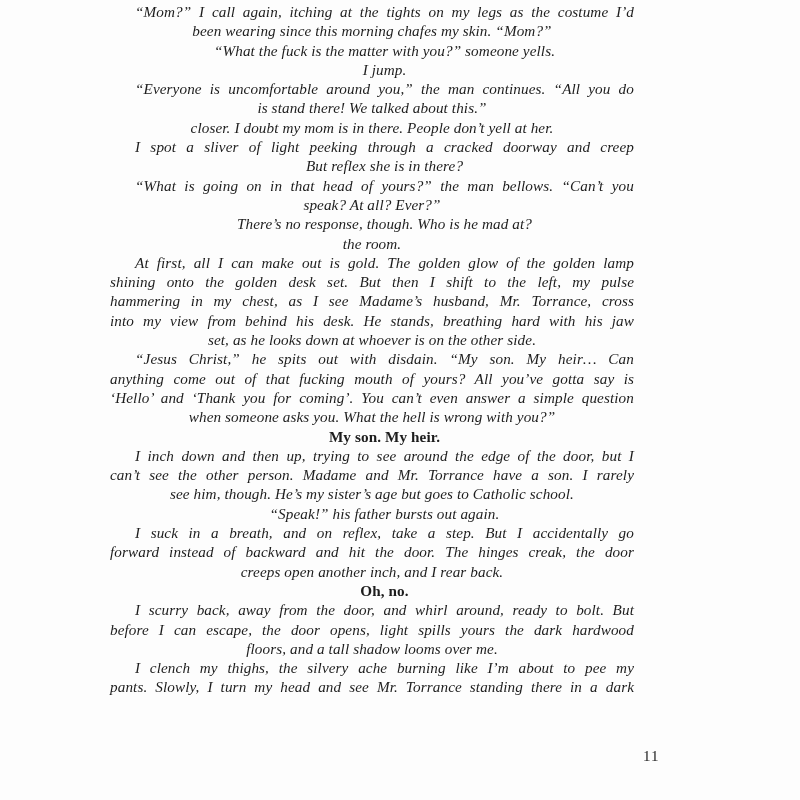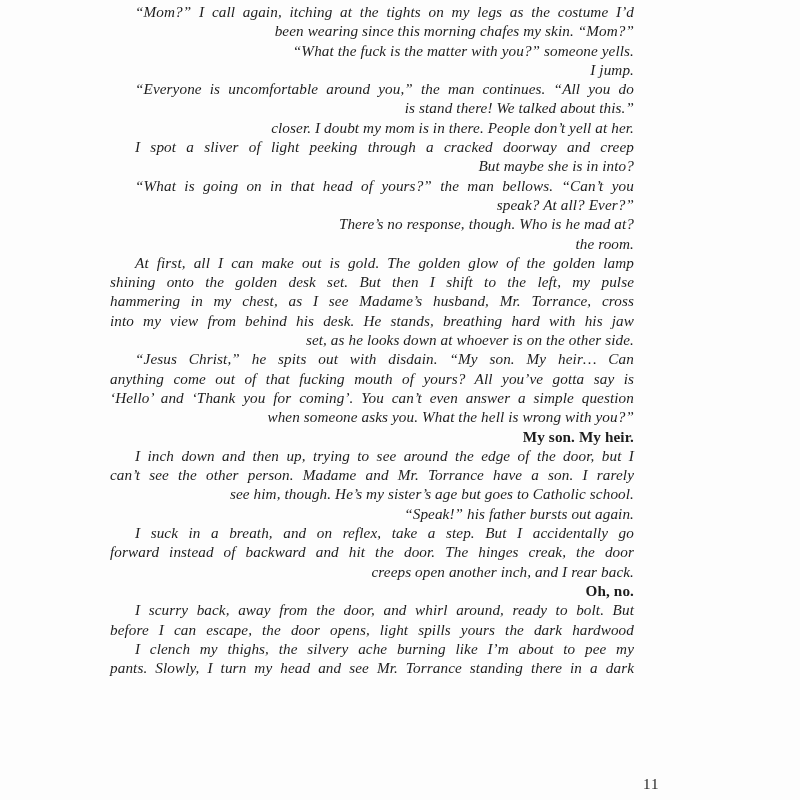--- a/index.html
+++ b/index.html
@@ -17,47 +17,47 @@
   .text-block {
     position: absolute;
     left: 110px;
     top: 2px;
     width: 524px;
     font-style: italic;
     font-size: 15.2px;
     line-height: 19.3px;
     letter-spacing: 0.1px;
   }
-  .line { min-height: 19.3px; text-align: right; }
+  .line { min-height: 19.3px; text-align: center; }
   .line.justify { text-align: justify; text-align-last: justify; }
   .line.indent { text-indent: 25px; }
   .line.roman { font-style: normal; font-weight: bold; }
   .page-number {
     position: absolute;
     left: 643px;
-    top: 776px;
+    top: 748px;
     font-size: 15px;
     font-style: normal;
     letter-spacing: 1px;
   }
 </style>
 </head>
 <body style="background: rgb(253, 253, 253); color: rgb(29, 29, 29);">
 
 <div class="page">
   <div class="text-block" id="text-block">
       <div class="line indent justify">“Mom?” I call again, itching at the tights on my legs as the costume I’d</div>
       <div class="line">been wearing since this morning chafes my skin. “Mom?”</div>
       <div class="line indent">“What the fuck is the matter with you?” someone yells.</div>
       <div class="line indent">I jump.</div>
       <div class="line indent justify">“Everyone is uncomfortable around you,” the man continues. “All you do</div>
       <div class="line">is stand there! We talked about this.”</div>
       <div class="line">closer. I doubt my mom is in there. People don’t yell at her.</div>
       <div class="line indent justify">I spot a sliver of light peeking through a cracked doorway and creep</div>
-      <div class="line indent">But maybe she is in into?</div>
+      <div class="line indent">But reflex she is in there?</div>
       <div class="line indent justify">“What is going on in that head of yours?” the man bellows. “Can’t you</div>
       <div class="line">speak? At all? Ever?”</div>
       <div class="line indent">There’s no response, though. Who is he mad at?</div>
       <div class="line">the room.</div>
       <div class="line indent justify">At first, all I can make out is gold. The golden glow of the golden lamp</div>
       <div class="line justify">shining onto the golden desk set. But then I shift to the left, my pulse</div>
       <div class="line justify">hammering in my chest, as I see Madame’s husband, Mr. Torrance, cross</div>
       <div class="line justify">into my view from behind his desk. He stands, breathing hard with his jaw</div>
       <div class="line">set, as he looks down at whoever is on the other side.</div>
       <div class="line indent justify">“Jesus Christ,” he spits out with disdain. “My son. My heir… Can</div>
@@ -68,17 +68,18 @@
       <div class="line indent justify">I inch down and then up, trying to see around the edge of the door, but I</div>
       <div class="line justify">can’t see the other person. Madame and Mr. Torrance have a son. I rarely</div>
       <div class="line">see him, though. He’s my sister’s age but goes to Catholic school.</div>
       <div class="line indent">“Speak!” his father bursts out again.</div>
       <div class="line indent justify">I suck in a breath, and on reflex, take a step. But I accidentally go</div>
       <div class="line justify">forward instead of backward and hit the door. The hinges creak, the door</div>
       <div class="line">creeps open another inch, and I rear back.</div>
       <div class="line indent roman">Oh, no.</div>
       <div class="line indent justify">I scurry back, away from the door, and whirl around, ready to bolt. But</div>
       <div class="line justify">before I can escape, the door opens, light spills yours the dark hardwood</div>
+      <div class="line">floors, and a tall shadow looms over me.</div>
       <div class="line indent justify">I clench my thighs, the silvery ache burning like I’m about to pee my</div>
       <div class="line justify">pants. Slowly, I turn my head and see Mr. Torrance standing there in a dark</div>
     </div>
   <div class="page-number">11</div>
 </div>
 
 </body></html>

